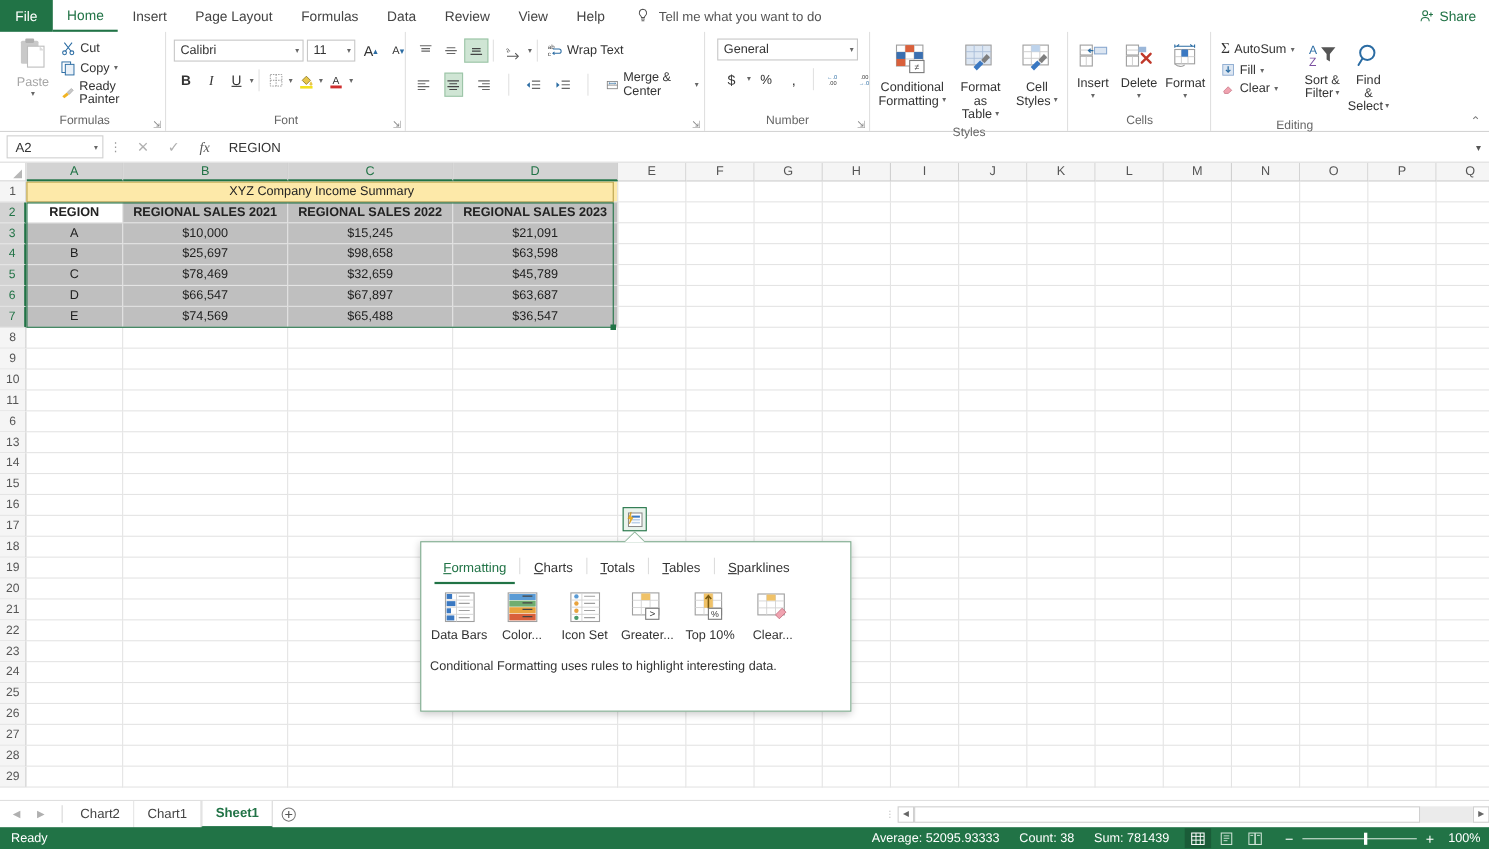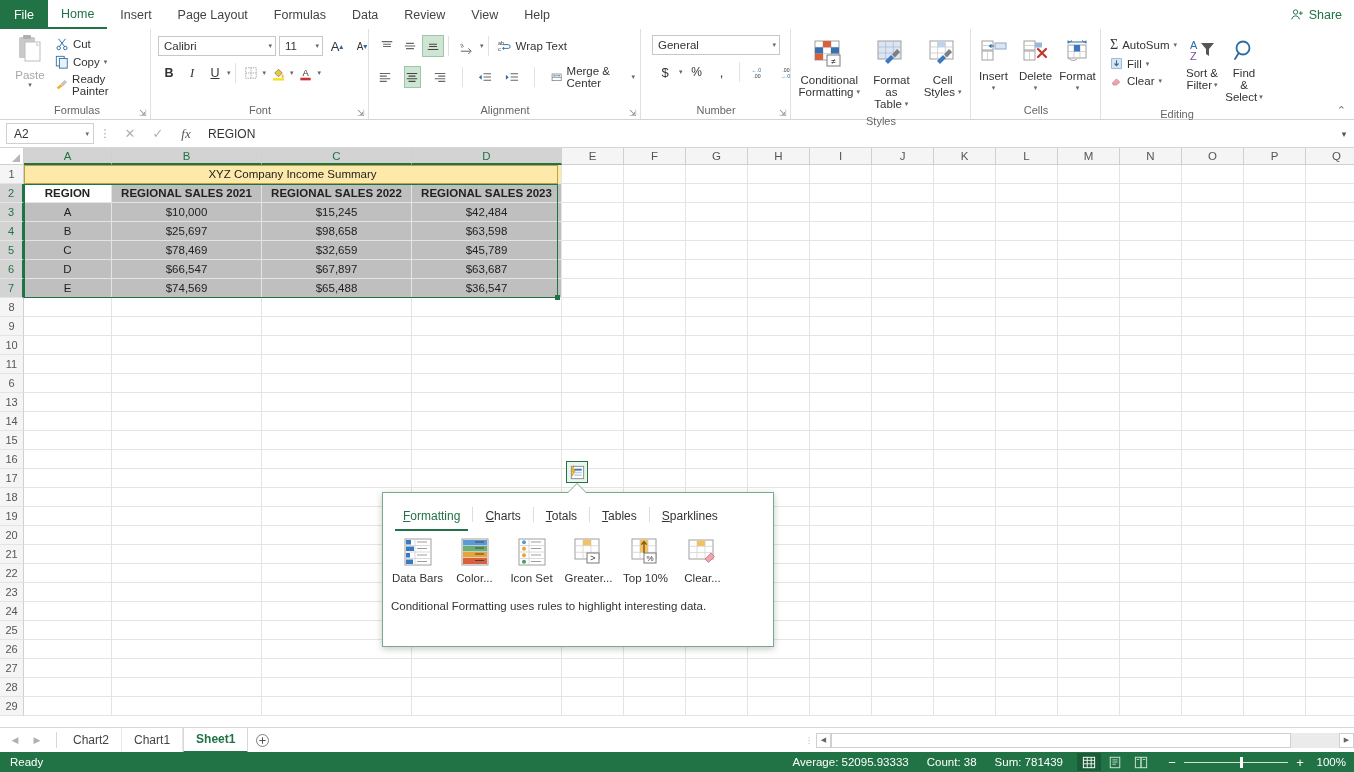--- a/index.html
+++ b/index.html
@@ -212,20 +212,27 @@
   <div class="tabstrip">
     <div class="tab-file">File</div>
     <div class="tab active">Home</div>
     <div class="tab">Insert</div>
     <div class="tab">Page Layout</div>
     <div class="tab">Formulas</div>
     <div class="tab">Data</div>
     <div class="tab">Review</div>
     <div class="tab">View</div>
     <div class="tab">Help</div>
+    <div class="tellme">
+      <svg class="bulb" viewBox="0 0 16 16">
+        <path d="M8 1.5a3.6 3.6 0 00-2.2 6.4c.5.4.8 1 .8 1.6h2.8c0-.6.3-1.2.8-1.6A3.6 3.6 0 008 1.5z" fill="none" stroke="#555" stroke-width="1"></path>
+        <path d="M6.6 11h2.8M7 12.6h2" stroke="#555" stroke-width="1" fill="none" stroke-linecap="round"></path>
+      </svg>
+      <span>Tell me what you want to do</span>
+    </div>
     <div class="share">
       <svg width="14" height="14" viewBox="0 0 16 16">
         <circle cx="6.4" cy="4.6" r="2.5" fill="none" stroke="#217346" stroke-width="1.1"></circle>
         <path d="M2.2 13c0-2.4 1.9-4 4.2-4s4.2 1.6 4.2 4" fill="none" stroke="#217346" stroke-width="1.1"></path>
         <path d="M12.4 4.2v3.4M10.7 5.9h3.4" stroke="#217346" stroke-width="1.1" stroke-linecap="round"></path>
       </svg>
       <span>Share</span>
     </div>
   </div>
 
@@ -404,21 +411,20 @@
             <svg width="15" height="15" viewBox="0 0 16 16">
               <rect x="1.5" y="3" width="13" height="9.5" fill="none" stroke="#777" stroke-width="1"></rect>
               <path d="M1.5 7.8h13" stroke="#777" stroke-width="1"></path>
               <path d="M4 5.5h8M4.8 4.5L3.6 5.5l1.2 1M11.2 4.5l1.2 1-1.2 1" stroke="#2b6ca3" stroke-width=".9" fill="none"></path>
             </svg>
             <span>Merge &amp; Center</span>
             <span class="caret">▾</span>
           </div>
         </div>
       </div>
-      <div class="rlabel" style="width:262px">Alignment</div>
       <div class="dlg">⇲</div>
     </div>
 
     <div class="rgroup" style="width:150px">
       <div class="rbody" style="flex-direction:column">
         <div class="alrow" style="padding-left:6px">
           <div class="numcombo">
             <span>General</span>
             <span class="caret">▾</span>
           </div>
@@ -705,21 +711,21 @@
             <div class="gc" style="width: 62px;"></div>
             <div class="gc" style="width: 62px;"></div>
             <div class="gc" style="width: 62px;"></div>
             <div class="gc" style="width: 62px;"></div>
             <div class="gc" style="width: 62px;"></div>
           </div>
           <div class="grow">
             <div class="gc c-data" style="width: 88px;">A</div>
             <div class="gc c-data" style="width: 150px;">$10,000</div>
             <div class="gc c-data" style="width: 150px;">$15,245</div>
-            <div class="gc c-data" style="width: 150px;">$42,484</div>
+            <div class="gc c-data" style="width: 150px;">$21,091</div>
             <div class="gc" style="width: 62px;"></div>
             <div class="gc" style="width: 62px;"></div>
             <div class="gc" style="width: 62px;"></div>
             <div class="gc" style="width: 62px;"></div>
             <div class="gc" style="width: 62px;"></div>
             <div class="gc" style="width: 62px;"></div>
             <div class="gc" style="width: 62px;"></div>
             <div class="gc" style="width: 62px;"></div>
             <div class="gc" style="width: 62px;"></div>
             <div class="gc" style="width: 62px;"></div>

